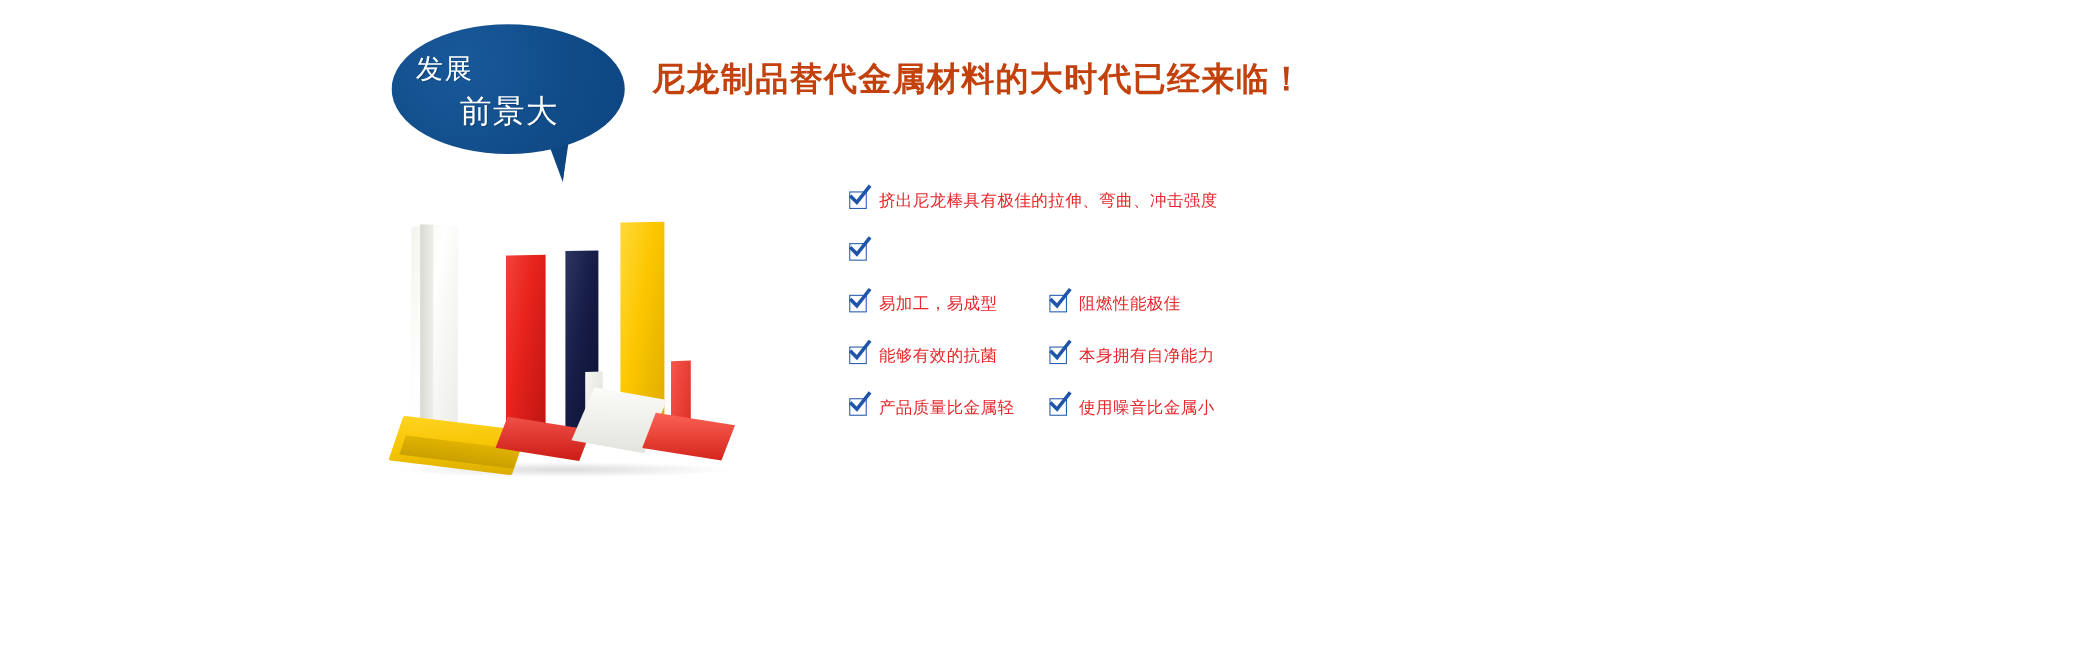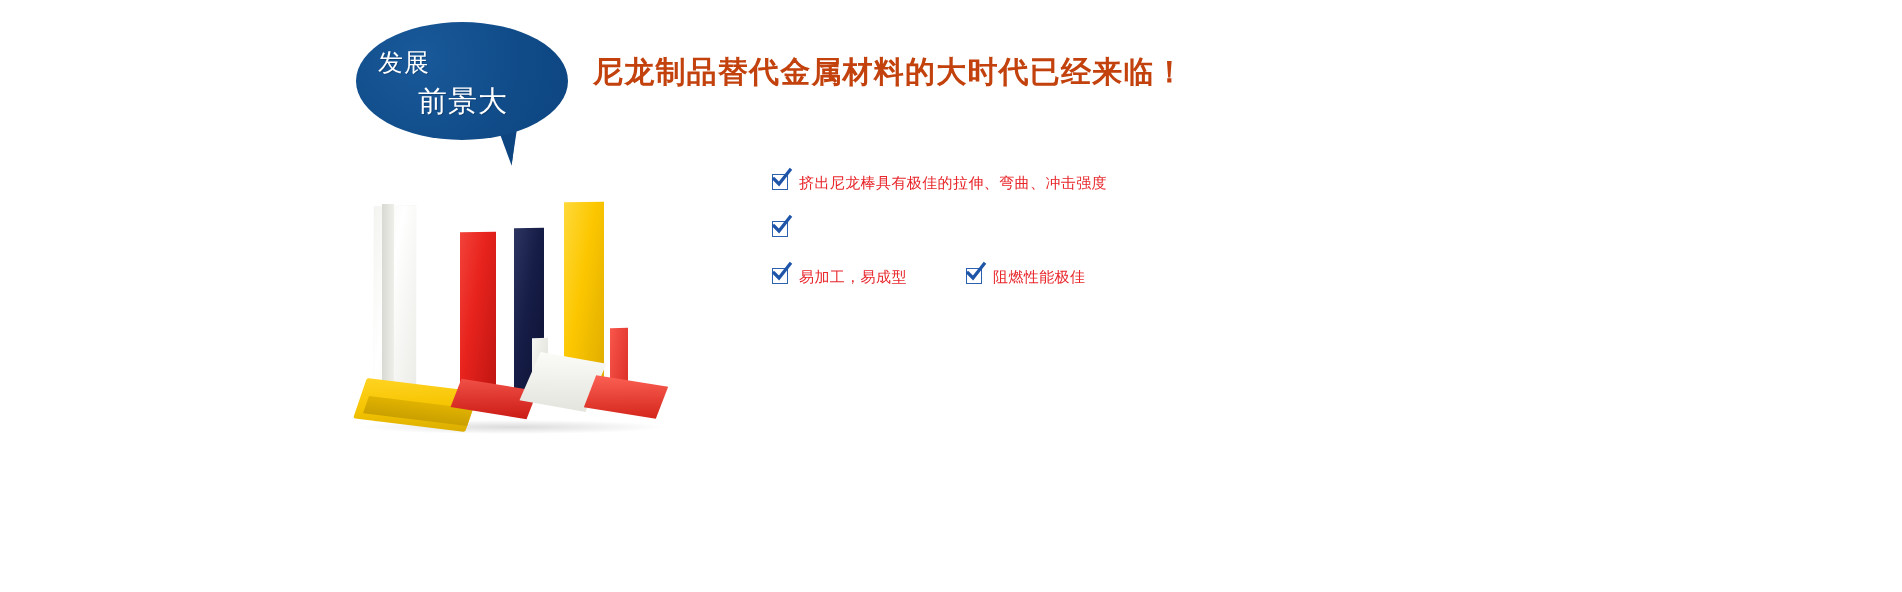--- a/index.html
+++ b/index.html
@@ -52,21 +52,21 @@
     position:absolute;left:593px;top:52px;
     font-size:30px;font-weight:700;color:#c2410c;
     letter-spacing:1.2px;white-space:nowrap;
   }
 
   
   .bullets{position:absolute;left:772px;top:156px;width:420px;margin-top:18px;}
   .b-row{position:relative;height:47px;}
   .b-item{position:absolute;top:0;display:flex;align-items:center;white-space:nowrap;}
   .b-item.col1{left:0;}
-  .b-item.col2{left:194px;justify-content:flex-end;}
+  .b-item.col2{left:182px;justify-content:flex-end;}
   .chk{
     position:relative;width:14px;height:14px;flex:0 0 14px;
     border:1px solid #2b5fb0;background:#fff;margin-right:11px;
   }
   .chk svg{position:absolute;left:-2px;top:-7px;width:20px;height:20px;overflow:visible;}
   .b-label{font-size:15px;color:#e8262b;letter-spacing:.4px;line-height:1;}
   .b-label.strong{font-weight:600;}
 
   
   .photo{position:absolute;left:352px;top:188px;width:350px;height:280px;}
@@ -190,21 +190,57 @@
       <div class="b-item col2">
         <span class="chk">
           <svg viewBox="0 0 20 20">
               <path d="M3 11 L8 16 L19 2" fill="none" stroke="#1f55a8" stroke-width="3.2" stroke-linecap="square"></path>
             </svg>
         </span>
         <span class="b-label">阻燃性能极佳</span>
       </div>
     </div>
 
-
+    <div class="b-row">
+      <div class="b-item col1">
+        <span class="chk">
+          <svg viewBox="0 0 20 20">
+              <path d="M3 11 L8 16 L19 2" fill="none" stroke="#1f55a8" stroke-width="3.2" stroke-linecap="square"></path>
+            </svg>
+        </span>
+        <span class="b-label">能够有效的抗菌</span>
+      </div>
+      <div class="b-item col2">
+        <span class="chk">
+          <svg viewBox="0 0 20 20">
+              <path d="M3 11 L8 16 L19 2" fill="none" stroke="#1f55a8" stroke-width="3.2" stroke-linecap="square"></path>
+            </svg>
+        </span>
+        <span class="b-label">本身拥有自净能力</span>
+      </div>
+    </div>
+
+    <div class="b-row">
+      <div class="b-item col1">
+        <span class="chk">
+          <svg viewBox="0 0 20 20">
+              <path d="M3 11 L8 16 L19 2" fill="none" stroke="#1f55a8" stroke-width="3.2" stroke-linecap="square"></path>
+            </svg>
+        </span>
+        <span class="b-label">产品质量比金属轻</span>
+      </div>
+      <div class="b-item col2">
+        <span class="chk">
+          <svg viewBox="0 0 20 20">
+              <path d="M3 11 L8 16 L19 2" fill="none" stroke="#1f55a8" stroke-width="3.2" stroke-linecap="square"></path>
+            </svg>
+        </span>
+        <span class="b-label">使用噪音比金属小</span>
+      </div>
+    </div>
 
 
   </div>
 
   <div class="photo">
     <div class="shadow"></div>
     <div class="shape sh-white-u"></div>
     <div class="shape sh-white-u-in"></div>
     <div class="shape sh-red-l"></div>
     <div class="shape sh-navy"></div>

